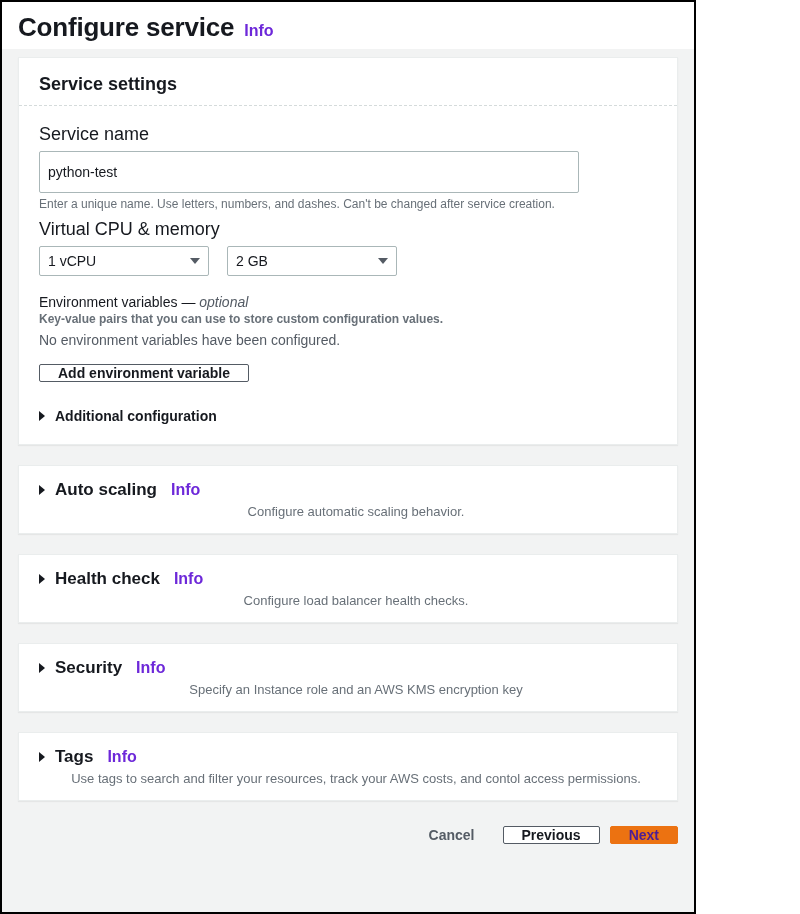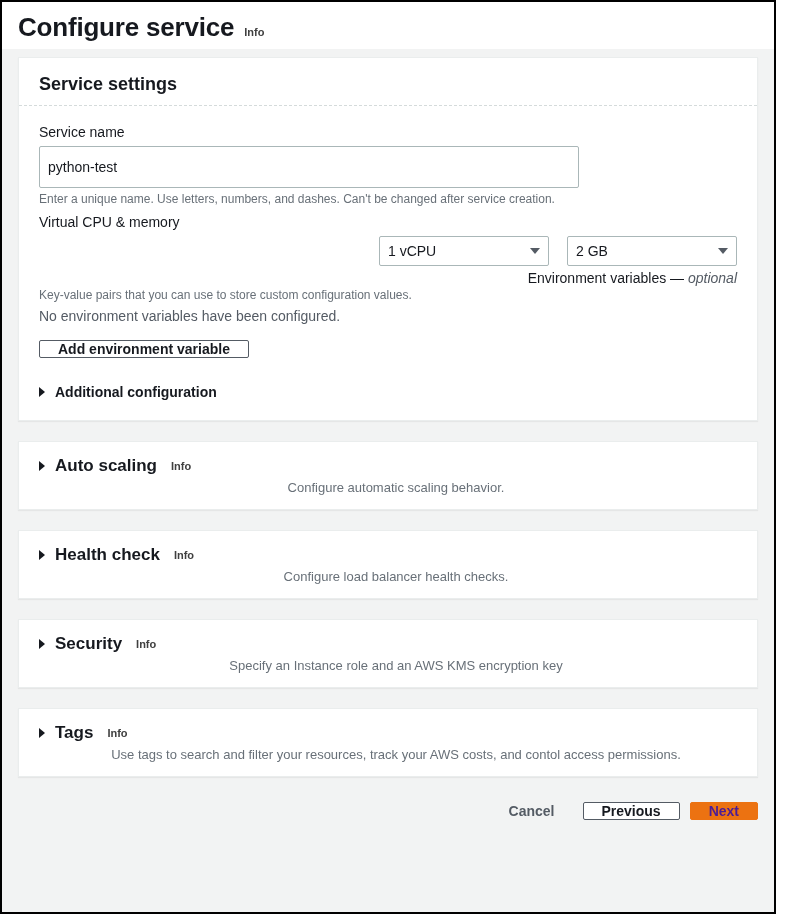--- a/index.html
+++ b/index.html
@@ -6,21 +6,21 @@
   body {
     margin: 0;
     padding: 0;
     font-family: "Amazon Ember", "Helvetica Neue", Arial, sans-serif;
     background: #fff;
     color: #16191f;
     font-size: 14px;
   }
   .page {
     border: 2px solid #000;
-    width: 776px;
+    width: 696px;
     height: 914px;
     padding: 12px 16px 16px 16px;
     position: relative;
     background: #f2f3f3;
   }
   .page-header {
     display: flex;
     align-items: baseline;
     gap: 10px;
     margin-bottom: 12px;
@@ -28,22 +28,22 @@
     margin: -12px -16px 8px -16px;
     padding: 10px 16px 6px 16px;
   }
   h1 {
     font-size: 26px;
     font-weight: 600;
     margin: 0;
     letter-spacing: -0.2px;
   }
   .info-link {
-    color: #404040;
-    font-size: 11px;
+    color: #6d28d9;
+    font-size: 16px;
     font-weight: 600;
     cursor: pointer;
   }
   .panel {
     background: #fff;
     border: 1px solid #eaeded;
     box-shadow: 0 1px 1px rgba(0,0,0,0.05);
     margin-bottom: 20px;
     position: relative;
   }
@@ -51,21 +51,21 @@
     font-size: 18px;
     font-weight: 700;
     padding: 16px 20px 10px 20px;
     border-bottom: 1px dashed #d5dbdb;
     margin: 0 0 4px 0;
   }
   .panel-body {
     padding: 14px 20px 16px 20px;
   }
   .field-label {
-    font-size: 14px;
+    font-size: 18px;
     color: #16191f;
     margin-bottom: 6px;
   }
   .text-input {
     width: 540px;
     max-width: 100%;
     padding: 12px 8px;
     font-size: 14px;
     border: 1px solid #aab7b8;
     border-radius: 2px;
@@ -74,22 +74,21 @@
   }
   .hint {
     color: #687078;
     font-size: 12px;
     margin-top: 4px;
     margin-bottom: 8px;
   }
   .selects-row {
     display: flex;
     gap: 18px;
-    margin-bottom: 4px;
-    justify-content: flex-end;
+    margin-bottom: 18px;
   }
   .select {
     width: 170px;
     padding: 6px 8px;
     font-size: 14px;
     border: 1px solid #aab7b8;
     border-radius: 2px;
     background: #fff;
     display: flex;
     justify-content: space-between;
@@ -106,27 +105,27 @@
   .triangle-right {
     width: 0; height: 0;
     border-top: 5px solid transparent;
     border-bottom: 5px solid transparent;
     border-left: 6px solid #16191f;
     flex-shrink: 0;
   }
   .env-title-row {
     font-size: 14px;
     color: #16191f;
-    text-align: right;
   }
   .italic { font-style: italic; color: #545b64; }
   .env-hint {
     color: #687078;
     font-size: 12px;
     margin-top: 2px;
+    font-weight: bold;
   }
   .env-none {
     color: #545b64;
     font-size: 14px;
     margin-top: 6px;
     margin-bottom: 16px;
   }
   .btn {
     border: 1px solid #545b64;
     background: #fff;

